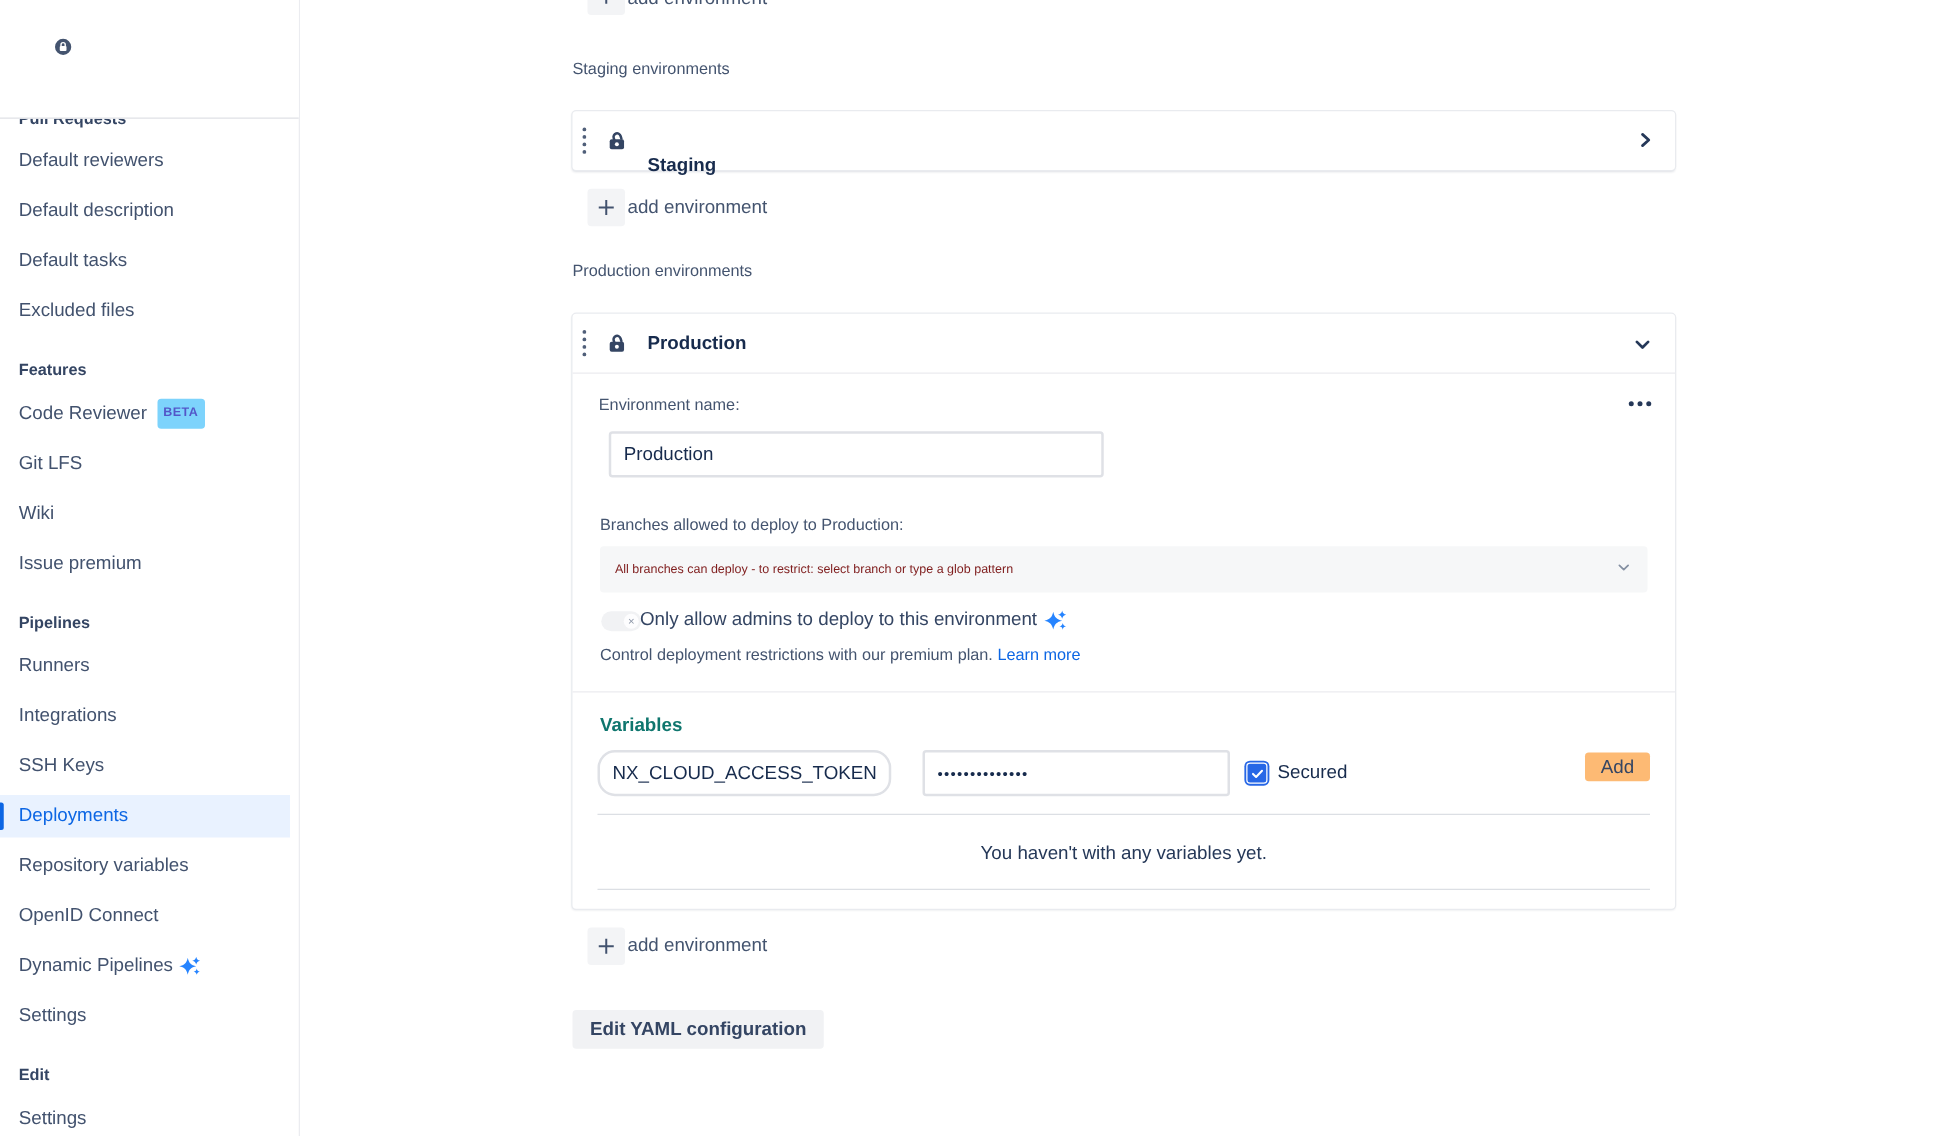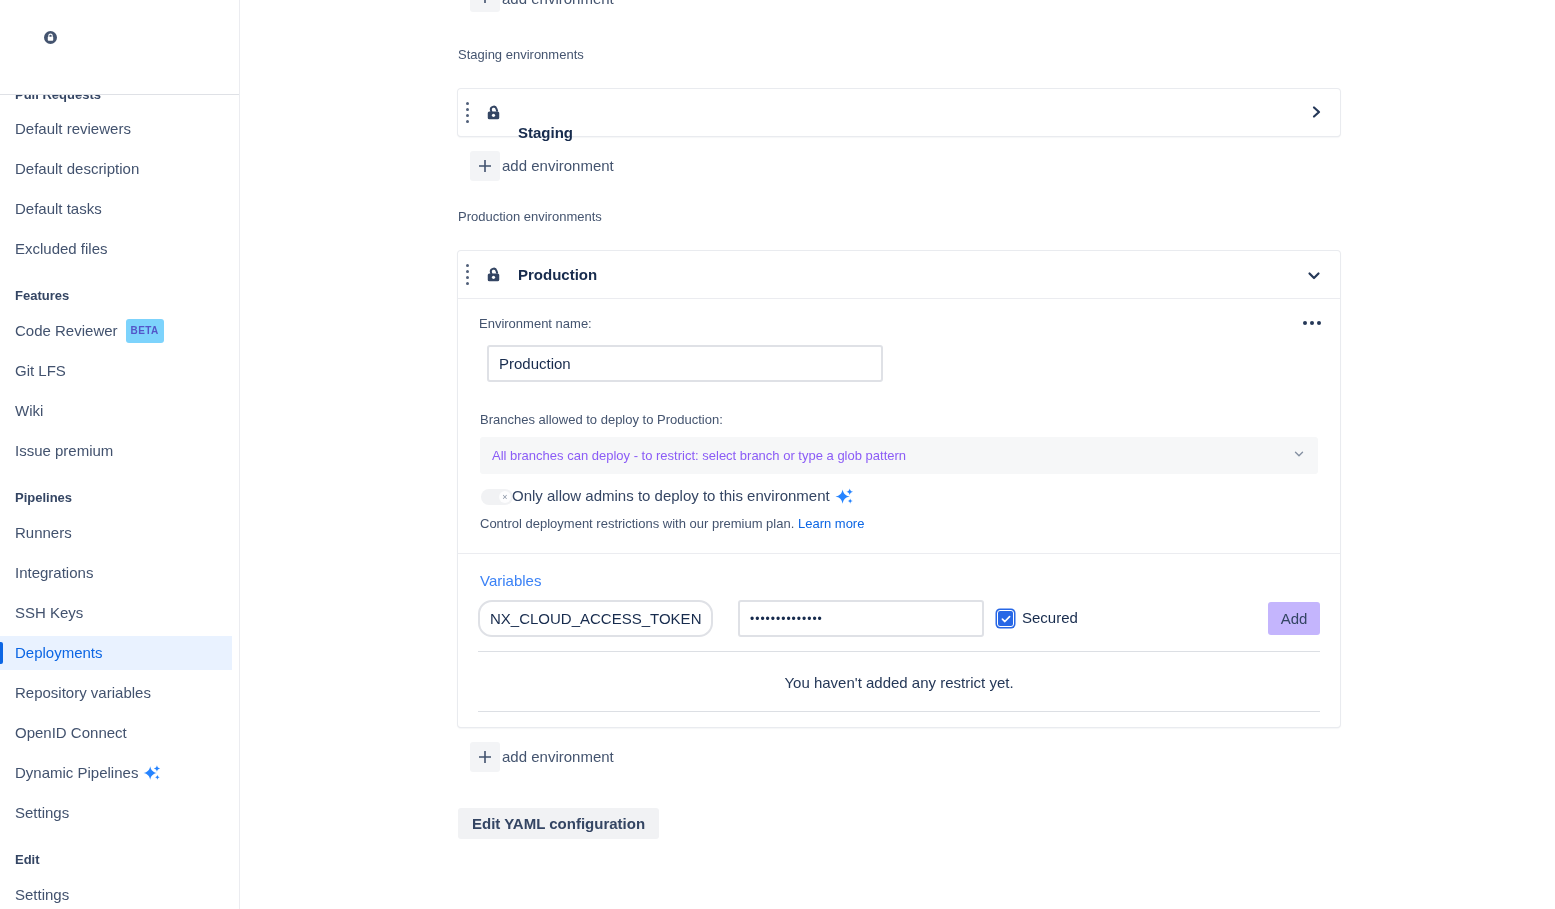--- a/index.html
+++ b/index.html
@@ -25,32 +25,32 @@
   .section-label { position:absolute; font-size:13px; color:#44546F; }
   .card { position:absolute; left:458px; width:882px; background:#fff; border-radius:3px; box-shadow:0 0 0 1px #E9EBEF, 0 1px 2px rgba(9,30,66,0.14); }
   .grip { position:absolute; display:flex; flex-direction:column; gap:3px; cursor:grab; }
   .grip i { width:3px; height:3px; border-radius:50%; background:#505F79; }
   .card-title { position:absolute; left:60px; font-size:15px; font-weight:700; color:#172B4D; }
   .icon-abs { position:absolute; display:flex; align-items:center; justify-content:center; }
   .plus-btn { position:absolute; width:30px; height:30px; background:#F3F4F6; border:none; border-radius:3px; display:flex; align-items:center; justify-content:center; cursor:pointer; }
   .add-env-label { position:absolute; font-size:15px; color:#44546F; cursor:pointer; }
   .field-label { position:absolute; font-size:13px; color:#44546F; }
   .text-input { position:absolute; border:2px solid #DFE1E6; border-radius:3px; background:#fff; font-size:15px; color:#172B4D; padding:0 10px; font-family:inherit; outline:none; }
-  .select-box { position:absolute; left:480px; top:437px; width:838px; height:37px; background:#F6F7F8; border-radius:3px; display:flex; align-items:center; padding:0 12px; font-size:13px; color:#8b5cf6; cursor:pointer; }
+  .select-box { position:absolute; left:480px; top:437px; width:838px; height:37px; background:#F6F7F8; border-radius:3px; display:flex; align-items:center; padding:0 12px; font-size:10px; color:#7f1d1d; cursor:pointer; }
   .select-box .chev { margin-left:auto; }
   .toggle { position:absolute; left:481px; top:489px; width:32px; height:16px; background:#F1F2F4; border-radius:9px; cursor:pointer; }
   .toggle .knob { position:absolute; right:2px; top:2px; width:12px; height:12px; border-radius:50%; background:#FDFDFE; display:flex; align-items:center; justify-content:center; font-size:9px; color:#8993A4; line-height:1; }
   .toggle-label { position:absolute; left:512px; top:487px; font-size:15px; color:#344563; display:flex; }
   .premium-line { position:absolute; left:480px; top:516px; font-size:13px; color:#44546F; }
   .premium-line a { color:#0C66E4; text-decoration:none; font-weight:500; cursor:pointer;margin-top:47px; }
   .divider { position:absolute; height:1px; background:#DCDFE4; }
-  .variables-heading { position:absolute; left:480px; top:572px; font-size:15px; font-weight:400; color:#3b82f6; }
+  .variables-heading { position:absolute; left:480px; top:572px; font-size:15px; font-weight:700; color:#0f766e; }
   .checkbox { position:absolute; left:997px; top:610px; width:17px; height:17px; background:#2767E6; border:1px solid #fff; border-radius:3px; box-shadow:0 0 0 1.5px #2767E6; display:flex; align-items:center; justify-content:center; cursor:pointer; }
   .secured-label { position:absolute; left:1022px; top:609px; font-size:15px; color:#172B4D; }
-  .add-button { position:absolute; left:1268px; top:602px; width:52px; height:33px; background:#c4b5fd; border:none; border-radius:3px; font-size:15px; color:#344563; font-weight:500; font-family:inherit; cursor:pointer; }
+  .add-button { position:absolute; left:1268px; top:602px; width:52px; height:23px; background:#fdba74; border:none; border-radius:3px; font-size:15px; color:#344563; font-weight:500; font-family:inherit; cursor:pointer; }
   .empty-text { position:absolute; left:458px; top:674px; width:882px; text-align:center; font-size:15px; color:#253858; }
   .meatball { position:absolute; left:1303px; top:321px; display:flex; gap:3px; cursor:pointer; }
   .meatball i { width:4px; height:4px; border-radius:50%; background:#253858; }
   .yaml-button { position:absolute; left:458px; top:808px; height:31px; padding:0 14px; background:#F1F2F4; border:none; border-radius:3px; font-size:15px; font-weight:600; color:#344563; font-family:inherit; cursor:pointer; }
   .chev-btn { cursor:pointer; }
 </style>
 </head>
 <body>
 
 <div class="stage">
@@ -223,21 +223,21 @@
   <input class="text-input" style="left: 738px; top: 600px; width: 246px; height: 37px; font-size: 12px; letter-spacing: 1px;" value="••••••••••••••">
   <div class="checkbox">
     <svg width="12" height="12" viewBox="0 0 16 16">
       <path d="M3.2 8.2 L6.5 11.4 L12.8 4.8" fill="none" stroke="#fff" stroke-width="2.2" stroke-linecap="round" stroke-linejoin="round"></path>
     </svg>
   </div>
   <div class="secured-label">Secured</div>
   <button class="add-button">Add</button>
 
   <div class="divider" style="left:478px; top:651px; width:842px;"></div>
-  <div class="empty-text">You haven't added any restrict yet.</div>
+  <div class="empty-text">You haven't with any variables yet.</div>
   <div class="divider" style="left:478px; top:711px; width:842px;"></div>
 
   <button class="plus-btn" style="left:470px; top:742px;">
     <svg width="16" height="16" viewBox="0 0 16 16">
       <path d="M8 2 V14 M2 8 H14" stroke="#42526E" stroke-width="1.6" fill="none"></path>
     </svg>
   </button>
   <div class="add-env-label" style="left:502px; top:748px;">add environment</div>
 
   <button class="yaml-button">Edit YAML configuration</button>

